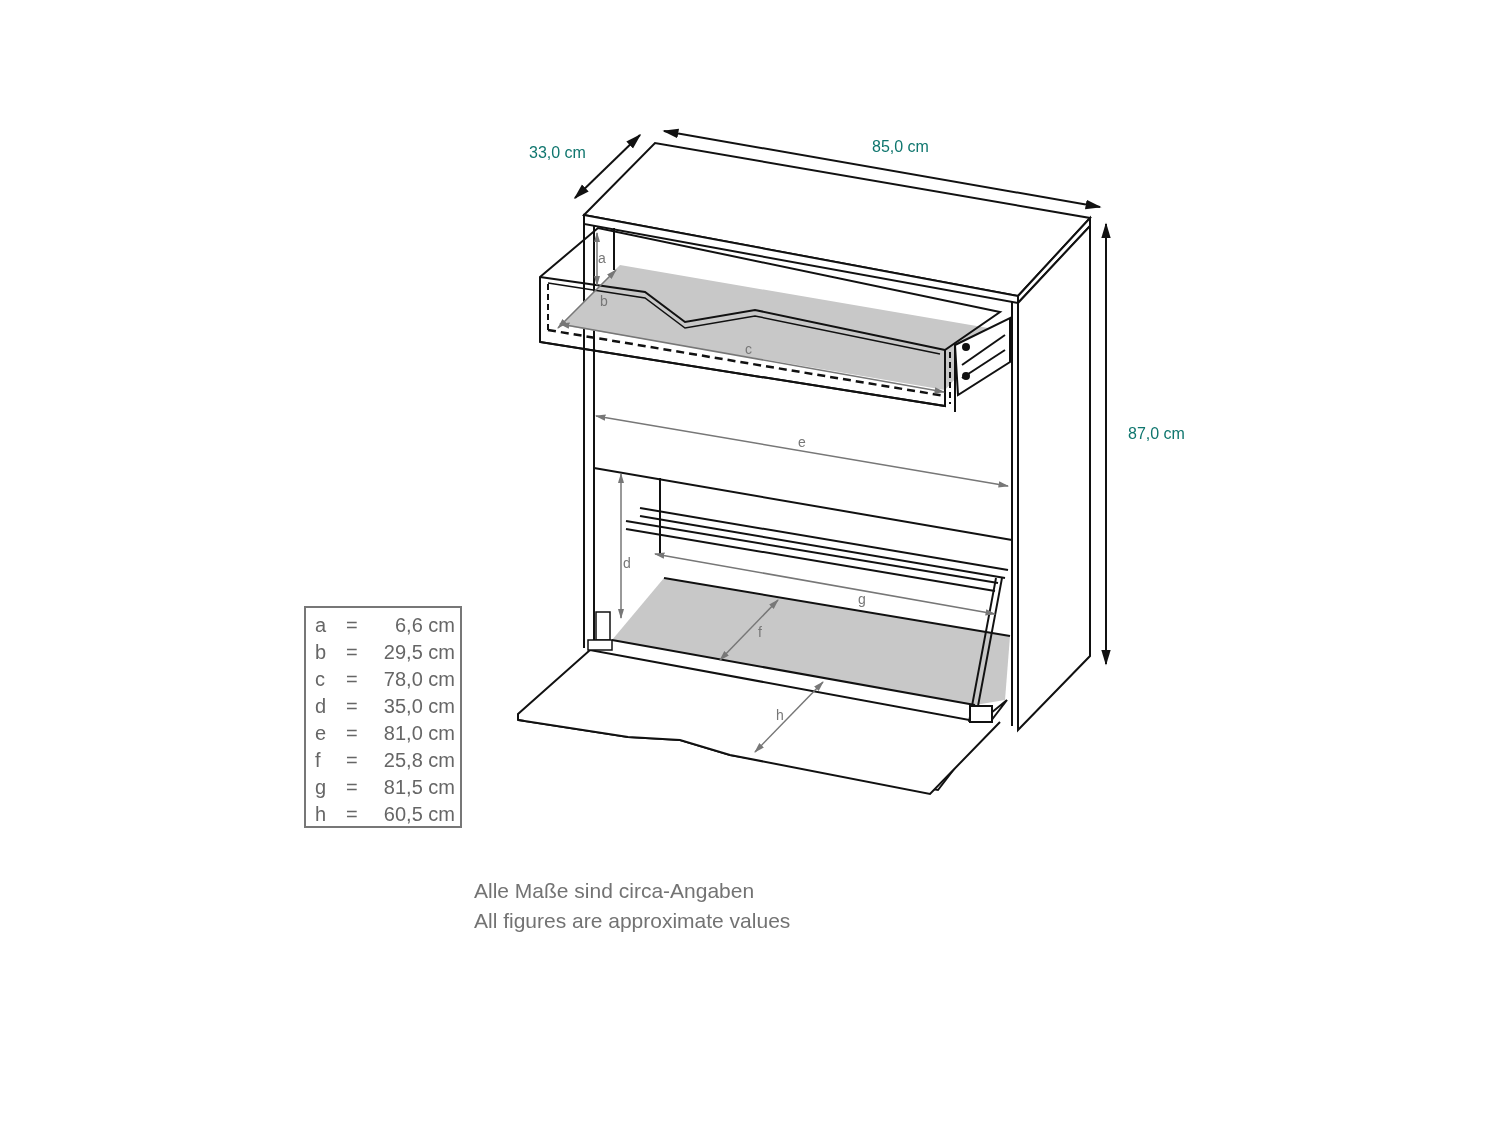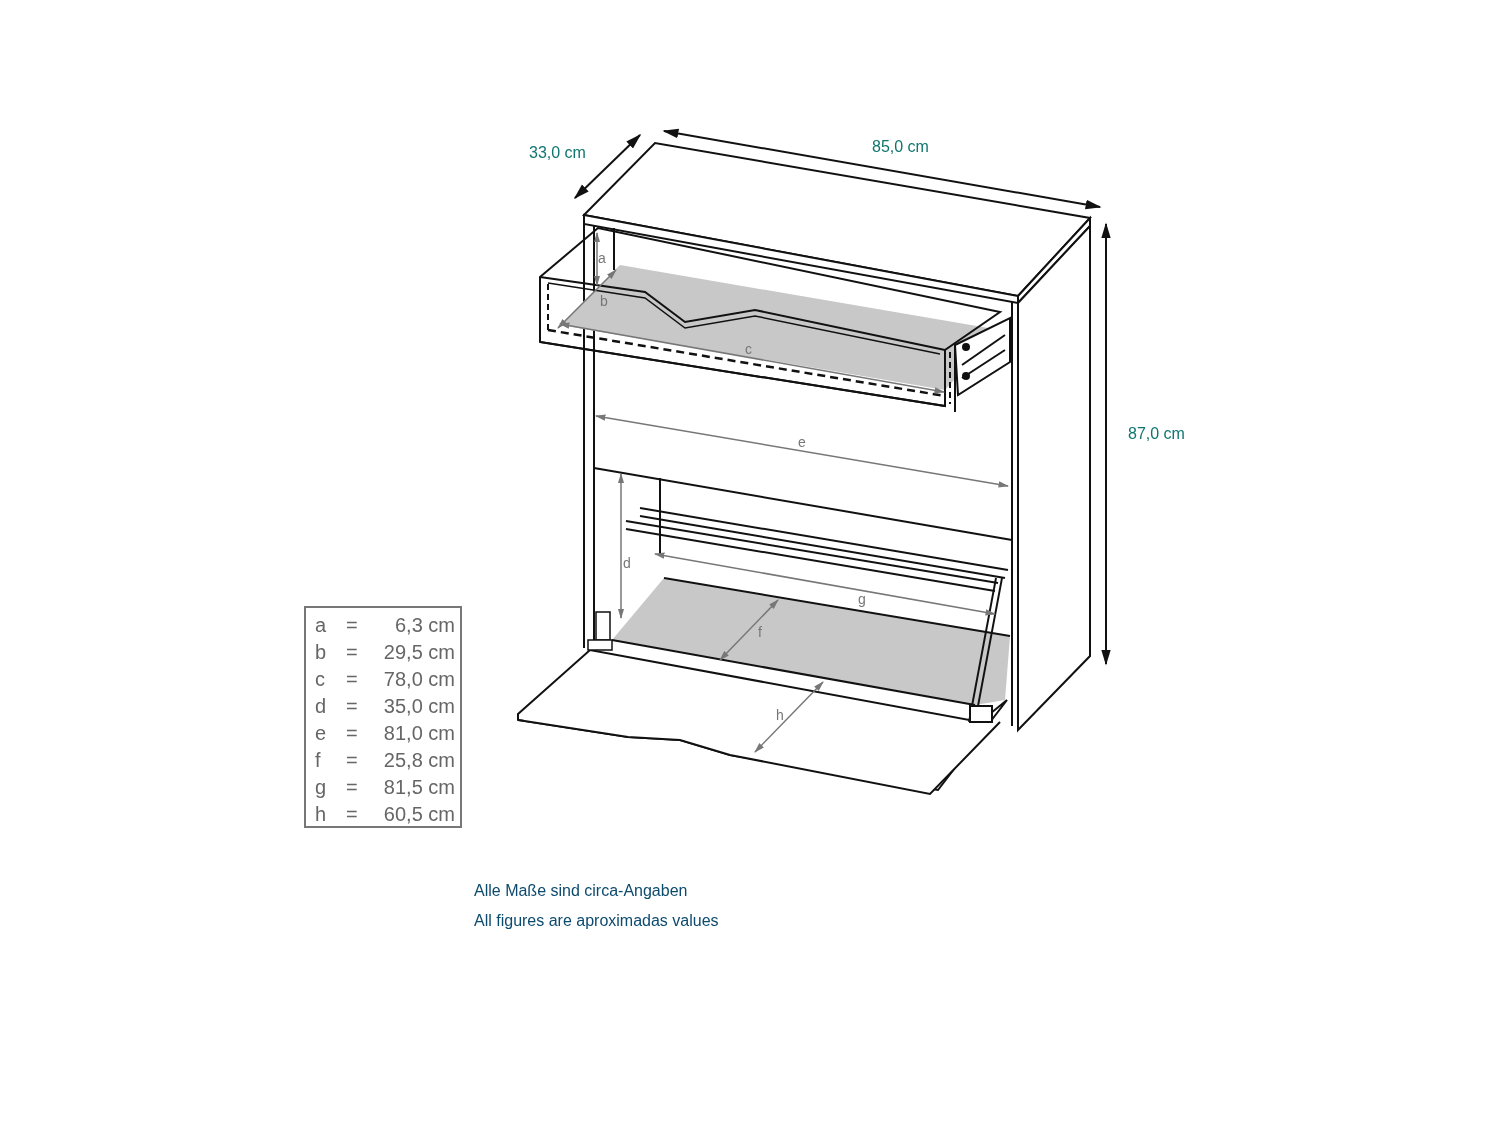--- a/index.html
+++ b/index.html
@@ -4,21 +4,21 @@
 <style>
   html, body { margin:0; padding:0; background:#ffffff; }
   body { width:1500px; height:1125px; position:relative; overflow:hidden; font-family:"Liberation Sans", sans-serif; }
   #drawing { position:absolute; left:0; top:0; width:1500px; height:1125px; }
   .dim-text { position:absolute; font-size:16px; color:#0f766e; white-space:nowrap; }
   .legend { position:absolute; left:304px; top:606px; width:158px; height:222px; border:2px solid #777; background:#fff; box-sizing:border-box; }
   .legend-row { position:absolute; left:0; width:100%; height:27px; font-size:20px; color:#666; }
   .legend-row .k { position:absolute; left:9px; top:3px; }
   .legend-row .eq { position:absolute; left:40px; top:3px; }
   .legend-row .v { position:absolute; right:5px; top:3px; }
-  .notes { position:absolute; left:474px; top:876px; font-size:16px; line-height:30px; color:#0c4a6e; }
+  .notes { position:absolute; left:474px; top:876px; font-size:21px; line-height:30px; color:#737373; }
   .notes div { white-space:nowrap; }
   .lbl { font-family:"Liberation Sans", sans-serif; font-size:14px; fill:#777; }
 </style>
 </head>
 <body>
 
 <svg id="drawing" viewBox="0 0 1500 1125" xmlns="http://www.w3.org/2000/svg">
   <defs>
     <marker id="ab" viewBox="0 0 10 10" refX="9" refY="5" markerWidth="8" markerHeight="8" orient="auto-start-reverse">
       <path d="M0,2 L10,5 L0,8 z" fill="#111"></path>
@@ -124,21 +124,21 @@
 </svg>
 
 <div class="dim-text" style="left:529px; top:144px;">33,0 cm</div>
 <div class="dim-text" style="left:844px; top:138px;margin-left:28px;">85,0 cm</div>
 <div class="dim-text" style="left:1128px; top:425px;">87,0 cm</div>
 
 <div class="legend">
   <div class="legend-row" style="top:3px">
       <span class="k">a</span>
       <span class="eq">=</span>
-      <span class="v">6,3 cm</span>
+      <span class="v">6,6 cm</span>
     </div>
   <div class="legend-row" style="top:30px">
       <span class="k">b</span>
       <span class="eq">=</span>
       <span class="v">29,5 cm</span>
     </div>
   <div class="legend-row" style="top:57px">
       <span class="k">c</span>
       <span class="eq">=</span>
       <span class="v">78,0 cm</span>
@@ -165,14 +165,14 @@
     </div>
   <div class="legend-row" style="top:192px">
       <span class="k">h</span>
       <span class="eq">=</span>
       <span class="v">60,5 cm</span>
     </div>
 </div>
 
 <div class="notes">
   <div>Alle Maße sind circa-Angaben</div>
-  <div>All figures are aproximadas values</div>
+  <div>All figures are approximate values</div>
 </div>
 
 </body></html>

